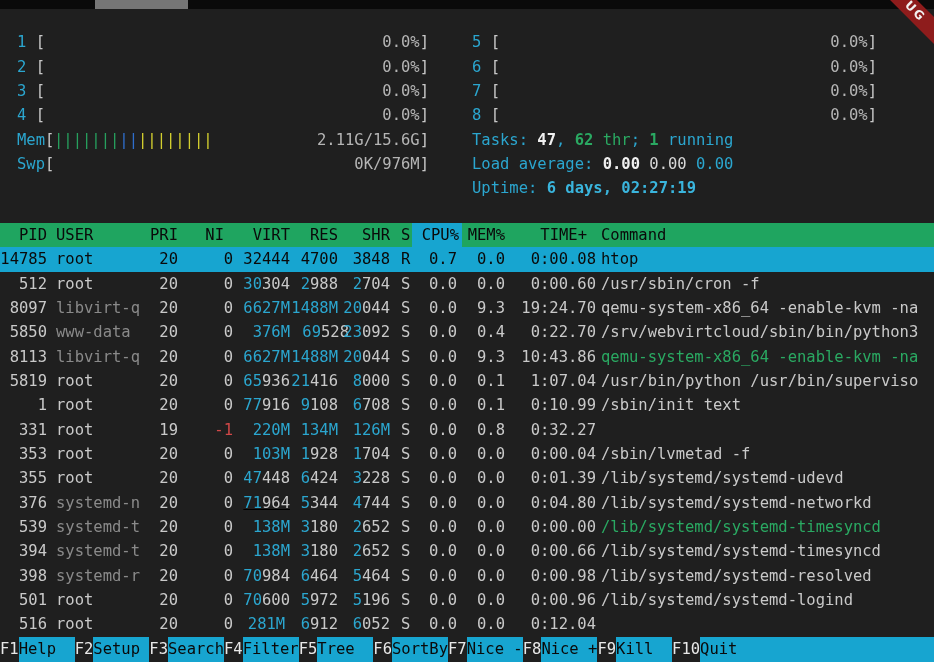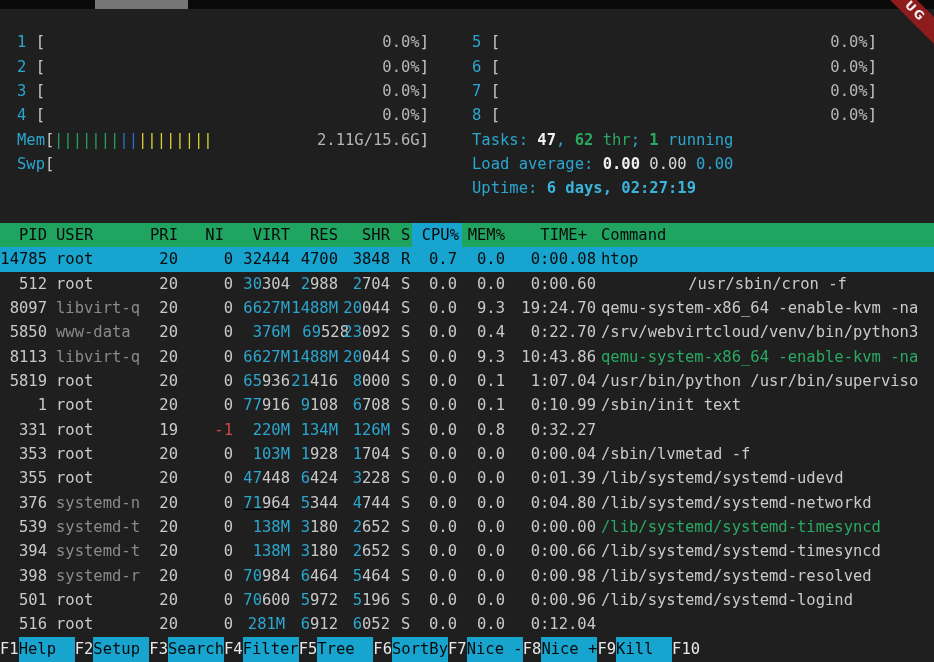--- a/index.html
+++ b/index.html
@@ -59,21 +59,21 @@
   <div id="meters">
       <div class="line" style="top: 30.33px;"><span class="cell" style="left: 17px;"><span class="cy">1 </span><span class="bk">[</span></span><span class="cell ar" style="left: 250px; width: 179px;"><span class="dim">0.0%</span><span class="bk">]</span></span></div>
       <div class="line" style="top: 54.66px;"><span class="cell" style="left: 17px;"><span class="cy">2 </span><span class="bk">[</span></span><span class="cell ar" style="left: 250px; width: 179px;"><span class="dim">0.0%</span><span class="bk">]</span></span></div>
       <div class="line" style="top: 78.99px;"><span class="cell" style="left: 17px;"><span class="cy">3 </span><span class="bk">[</span></span><span class="cell ar" style="left: 250px; width: 179px;"><span class="dim">0.0%</span><span class="bk">]</span></span></div>
       <div class="line" style="top: 103.32px;"><span class="cell" style="left: 17px;"><span class="cy">4 </span><span class="bk">[</span></span><span class="cell ar" style="left: 250px; width: 179px;"><span class="dim">0.0%</span><span class="bk">]</span></span></div>
       <div class="line" style="top: 30.33px;"><span class="cell" style="left: 472px;"><span class="cy">5 </span><span class="bk">[</span></span><span class="cell ar" style="left: 700px; width: 177px;"><span class="dim">0.0%</span><span class="bk">]</span></span></div>
       <div class="line" style="top: 54.66px;"><span class="cell" style="left: 472px;"><span class="cy">6 </span><span class="bk">[</span></span><span class="cell ar" style="left: 700px; width: 177px;"><span class="dim">0.0%</span><span class="bk">]</span></span></div>
       <div class="line" style="top: 78.99px;"><span class="cell" style="left: 472px;"><span class="cy">7 </span><span class="bk">[</span></span><span class="cell ar" style="left: 700px; width: 177px;"><span class="dim">0.0%</span><span class="bk">]</span></span></div>
       <div class="line" style="top: 103.32px;"><span class="cell" style="left: 472px;"><span class="cy">8 </span><span class="bk">[</span></span><span class="cell ar" style="left: 700px; width: 177px;"><span class="dim">0.0%</span><span class="bk">]</span></span></div>
       <div class="line" style="top: 127.65px;"><span class="cell" style="left: 17px;"><span class="cy">Mem</span><span class="bk">[</span></span><span class="cell" style="left: 54px;"><span class="bar-g">|||||||</span><span class="bar-b">||</span><span class="bar-y">||||||||</span></span><span class="cell ar" style="left: 250px; width: 179px;"><span class="dim">2.11G/15.6G</span><span class="bk">]</span></span></div>
-      <div class="line" style="top: 151.98px;"><span class="cell" style="left: 17px;"><span class="cy">Swp</span><span class="bk">[</span></span></div>
+      <div class="line" style="top: 151.98px;"><span class="cell" style="left: 17px;"><span class="cy">Swp</span><span class="bk">[</span></span><span class="cell ar" style="left: 250px; width: 179px;"><span class="dim">0K/976M</span><span class="bk">]</span></span></div>
     </div>
   <div id="stats">
       <div class="line" style="top: 127.65px;"><span class="cell" style="left: 472px;"><span class="cy">Tasks: </span><span class="bw">47</span><span class="cy">, </span><span class="bg2">62</span><span class="gn"> thr</span><span class="cy">; </span><span class="bg2">1</span><span class="cy"> running</span></span></div>
       <div class="line" style="top: 151.98px;"><span class="cell" style="left: 472px;"><span class="cy">Load average: </span><span class="bw">0.00</span><span class="f2"> 0.00</span><span class="cy"> 0.00</span></span></div>
       <div class="line" style="top: 176.31px;"><span class="cell" style="left: 472px;"><span class="cy">Uptime: </span><span class="bcy">6 days, 02:27:19</span></span></div>
     </div>
   <div id="table">
       <div class="thead">
         <span class="cell ar" style="left: 0px; width: 47px;">PID</span>
         <span class="cell" style="left: 56px; width: 110px;">USER</span>
@@ -107,21 +107,21 @@
         <span class="cell" style="left: 56px; width: 110px;"><span class="f">root</span></span>
         <span class="cell ar" style="left: 130px; width: 48px;"><span class="f">20</span></span>
         <span class="cell ar" style="left: 186px; width: 47px;"><span class="f">0</span></span>
         <span class="cell ar" style="left: 243px; width: 47px;"><span class="c">30</span><span class="f">304</span></span>
         <span class="cell ar" style="left: 291px; width: 47px;"><span class="c">2</span><span class="f">988</span></span>
         <span class="cell ar" style="left: 343px; width: 47px;"><span class="c">2</span><span class="f">704</span></span>
         <span class="cell" style="left: 401px; width: 12px;"><span class="f">S</span></span>
         <span class="cell ar" style="left: 410px; width: 47px;"><span class="f">0.0</span></span>
         <span class="cell ar" style="left: 458px; width: 47px;"><span class="f">0.0</span></span>
         <span class="cell ar" style="left: 512px; width: 84px;"><span class="f">0:00.60</span></span>
-        <span class="cell" style="left: 601px; width: 333px; text-align: center;"><span class="f">/usr/sbin/cron -f</span></span>
+        <span class="cell" style="left: 601px; width: 333px;"><span class="f">/usr/sbin/cron -f</span></span>
       </div>
       <div class="prow" style="top: 295.99px;">
         <span class="cell ar" style="left: 0px; width: 47px;"><span class="f">8097</span></span>
         <span class="cell" style="left: 56px; width: 110px;"><span class="g">libvirt-q</span></span>
         <span class="cell ar" style="left: 130px; width: 48px;"><span class="f">20</span></span>
         <span class="cell ar" style="left: 186px; width: 47px;"><span class="f">0</span></span>
         <span class="cell ar" style="left: 243px; width: 47px;"><span class="c">6627M</span></span>
         <span class="cell ar" style="left: 291px; width: 47px;"><span class="c">1488M</span></span>
         <span class="cell ar" style="left: 343px; width: 47px;"><span class="c">20</span><span class="f">044</span></span>
         <span class="cell" style="left: 401px; width: 12px;"><span class="f">S</span></span>
@@ -135,21 +135,21 @@
         <span class="cell" style="left: 56px; width: 110px;"><span class="g">www-data</span></span>
         <span class="cell ar" style="left: 130px; width: 48px;"><span class="f">20</span></span>
         <span class="cell ar" style="left: 186px; width: 47px;"><span class="f">0</span></span>
         <span class="cell ar" style="left: 243px; width: 47px;"><span class="c">376M</span></span>
         <span class="cell ar" style="left: 302px; width: 47px;"><span class="c">69</span><span class="f">528</span></span>
         <span class="cell ar" style="left: 343px; width: 47px;"><span class="c">23</span><span class="f">092</span></span>
         <span class="cell" style="left: 401px; width: 12px;"><span class="f">S</span></span>
         <span class="cell ar" style="left: 410px; width: 47px;"><span class="f">0.0</span></span>
         <span class="cell ar" style="left: 458px; width: 47px;"><span class="f">0.4</span></span>
         <span class="cell ar" style="left: 512px; width: 84px;"><span class="f">0:22.70</span></span>
-        <span class="cell" style="left: 601px; width: 333px;"><span class="f">/srv/webvirtcloud/venv/bin/python3</span></span>
+        <span class="cell" style="left: 601px; width: 333px;"><span class="f">/srv/webvirtcloud/sbin/bin/python3</span></span>
       </div>
       <div class="prow" style="top: 344.65px;">
         <span class="cell ar" style="left: 0px; width: 47px;"><span class="f">8113</span></span>
         <span class="cell" style="left: 56px; width: 110px;"><span class="g">libvirt-q</span></span>
         <span class="cell ar" style="left: 130px; width: 48px;"><span class="f">20</span></span>
         <span class="cell ar" style="left: 186px; width: 47px;"><span class="f">0</span></span>
         <span class="cell ar" style="left: 243px; width: 47px;"><span class="c">6627M</span></span>
         <span class="cell ar" style="left: 291px; width: 47px;"><span class="c">1488M</span></span>
         <span class="cell ar" style="left: 343px; width: 47px;"><span class="c">20</span><span class="f">044</span></span>
         <span class="cell" style="left: 401px; width: 12px;"><span class="f">S</span></span>
@@ -343,15 +343,16 @@
       <div class="fnbtn">
         <span class="fk">F8</span>
         <span class="fl">Nice +</span>
       </div>
       <div class="fnbtn">
         <span class="fk">F9</span>
         <span class="fl">Kill  </span>
       </div>
       <div class="fnbtn last">
         <span class="fk">F10</span>
+        <span class="fl fill">Quit  </span>
       </div>
     </div>
 </div>
 
 </body></html>

